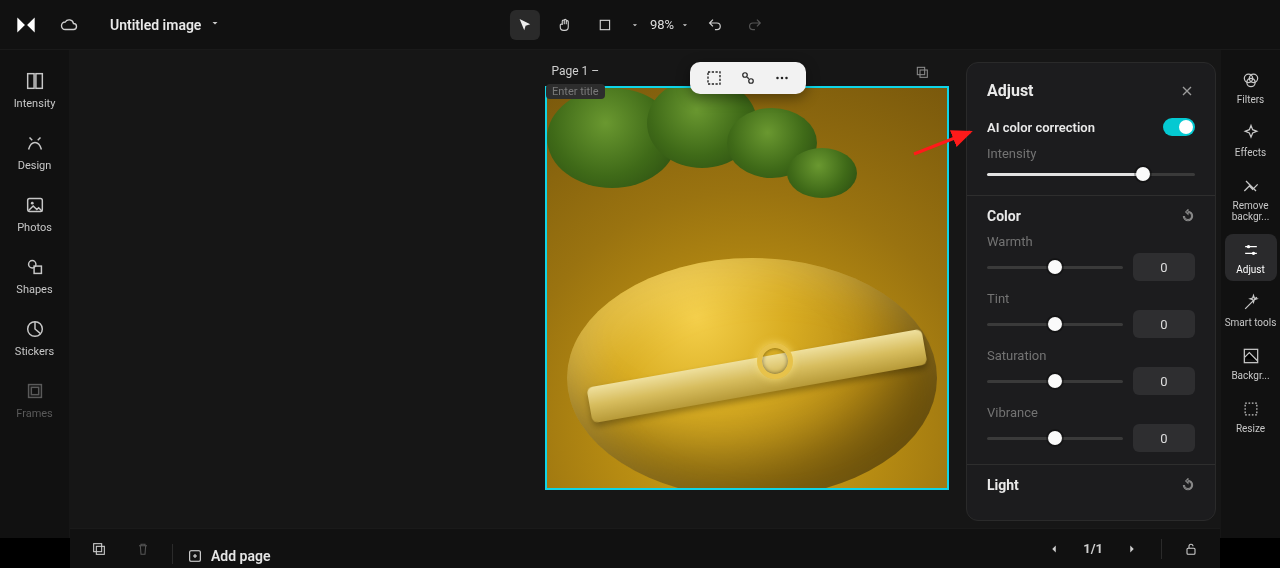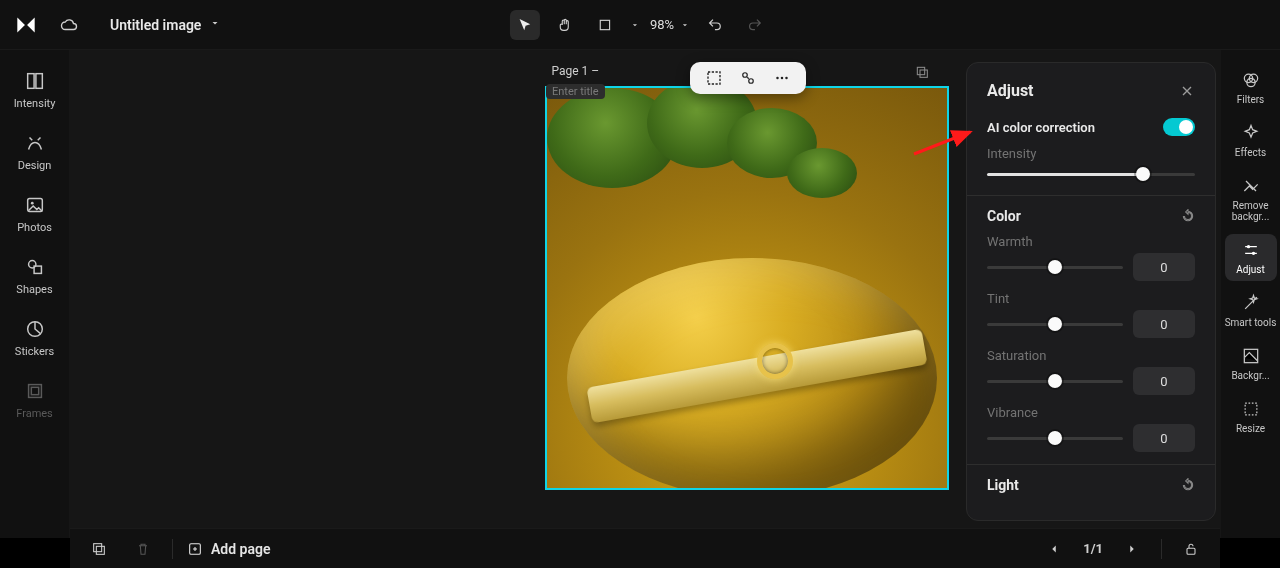--- a/index.html
+++ b/index.html
@@ -146,21 +146,21 @@
   .sec-head{display:flex;align-items:center;justify-content:space-between;margin:8px 0 10px;}
   .sec-head .t{font-size:14px;font-weight:700;}
   .reset{color:#8a8a8a;cursor:pointer;}
 
   
   .bottombar{
     position:absolute;left:70px;right:60px;bottom:0;height:40px;
     background:#111;border-top:1px solid #1a1a1a;
     display:flex;align-items:center;padding:0 14px;gap:16px;
   }
-  .bb-left{display:flex;align-items:center;gap:14px;}
+  .bb-left{display:flex;align-items:flex-end;gap:14px;}
   .bb-addpage{display:flex;align-items:center;gap:8px;font-size:14px;font-weight:600;color:#e5e5e5;cursor:pointer;}
   .bb-right{margin-left:auto;display:flex;align-items:center;gap:14px;color:#cfcfcf;font-size:13px;}
   .sep{width:1px;height:20px;background:#2b2b2b;}
   .disabled{color:#555;}
 
   svg{display:block;}
 </style>
 </head>
 <body>
 

